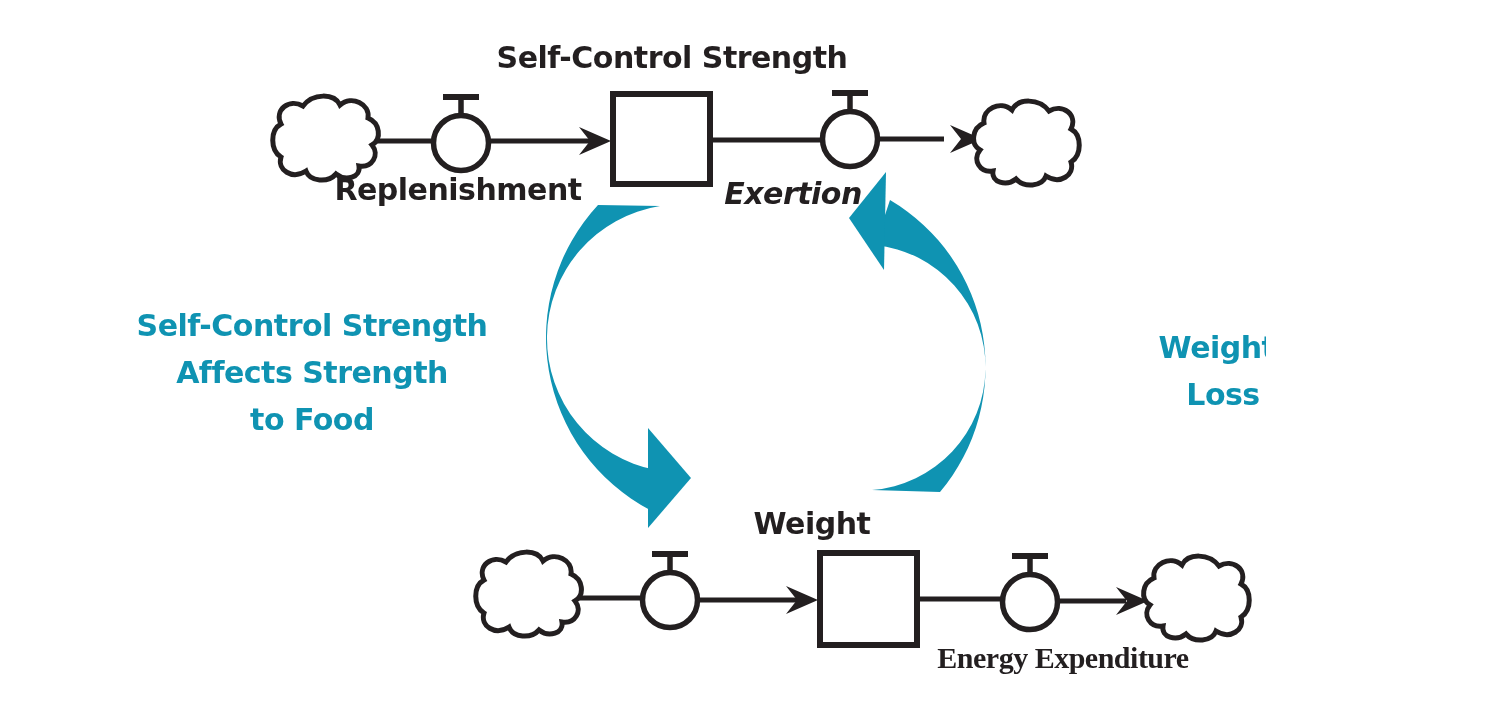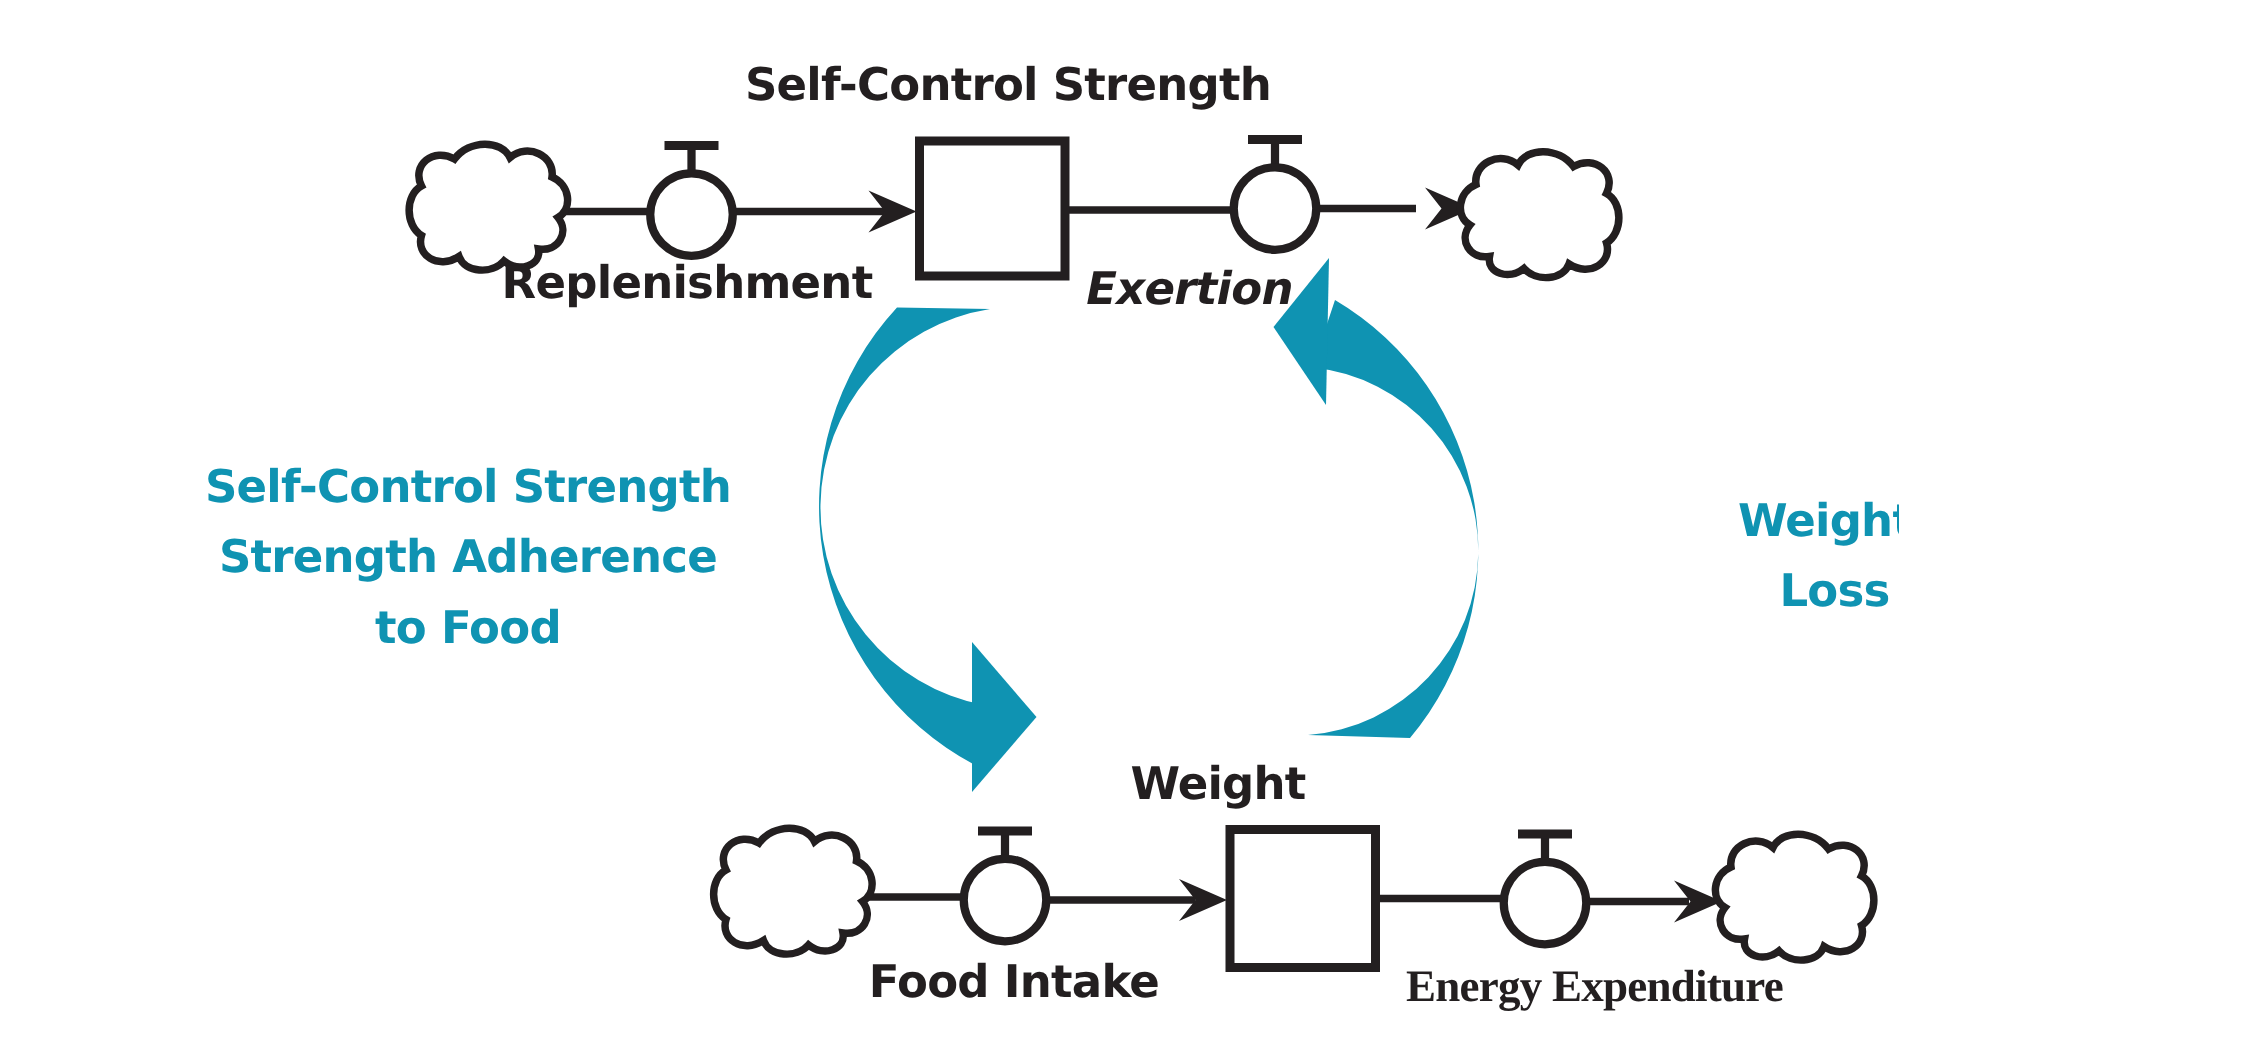--- a/index.html
+++ b/index.html
@@ -77,26 +77,25 @@
     <use href="#valve" transform="translate(1030,602)"></use>
 
     <rect x="613" y="94" width="97" height="90" fill="#ffffff" stroke="#231f20" stroke-width="6"></rect>
     <rect x="820" y="553" width="97" height="92" fill="#ffffff" stroke="#231f20" stroke-width="6"></rect>
   </svg>
 
   <div class="lbl" style="left:672px;top:57px;">Self-Control Strength</div>
   <div class="lbl" style="left:458px;top:189px;">Replenishment</div>
   <div class="lbl" style="left:793px;top:193px;font-style:italic;">Exertion</div>
   <div class="lbl" style="left:812px;top:523px;">Weight</div>
-  <div class="lbl" style="left:676px;top:655px;">Food Intake</div>
   <div class="lbl" style="left:1063px;top:658px;font-family:Liberation Serif, serif;">Energy Expenditure</div>
 
   <div class="loop-text" style="left:312px;top:372px;">
     <div>Self-Control Strength</div>
-    <div>Strength Adherence</div>
+    <div>Affects Strength</div>
     <div>to Food</div>
   </div>
 
   <div class="loop-text" style="left:1223px;top:371px;">
     <div>Weight-Loss</div>
   </div>
 
 </div>
 
 </body></html>

